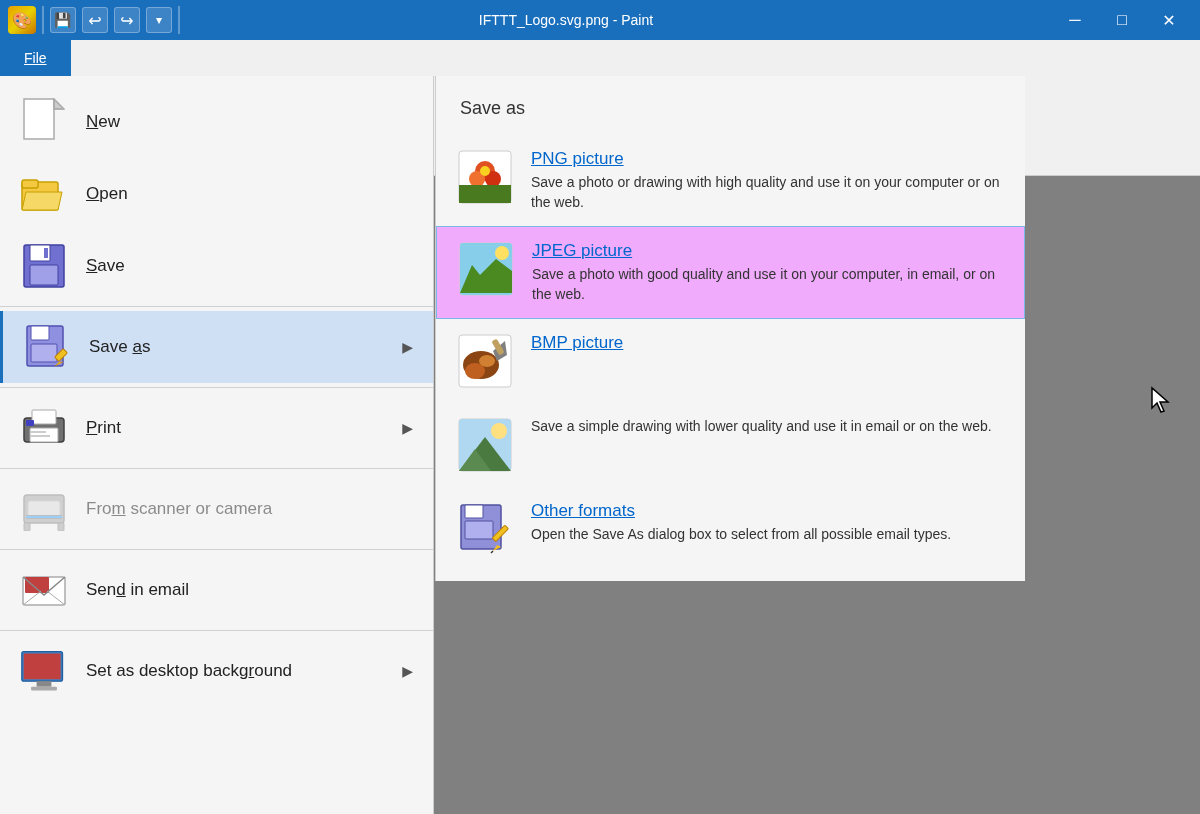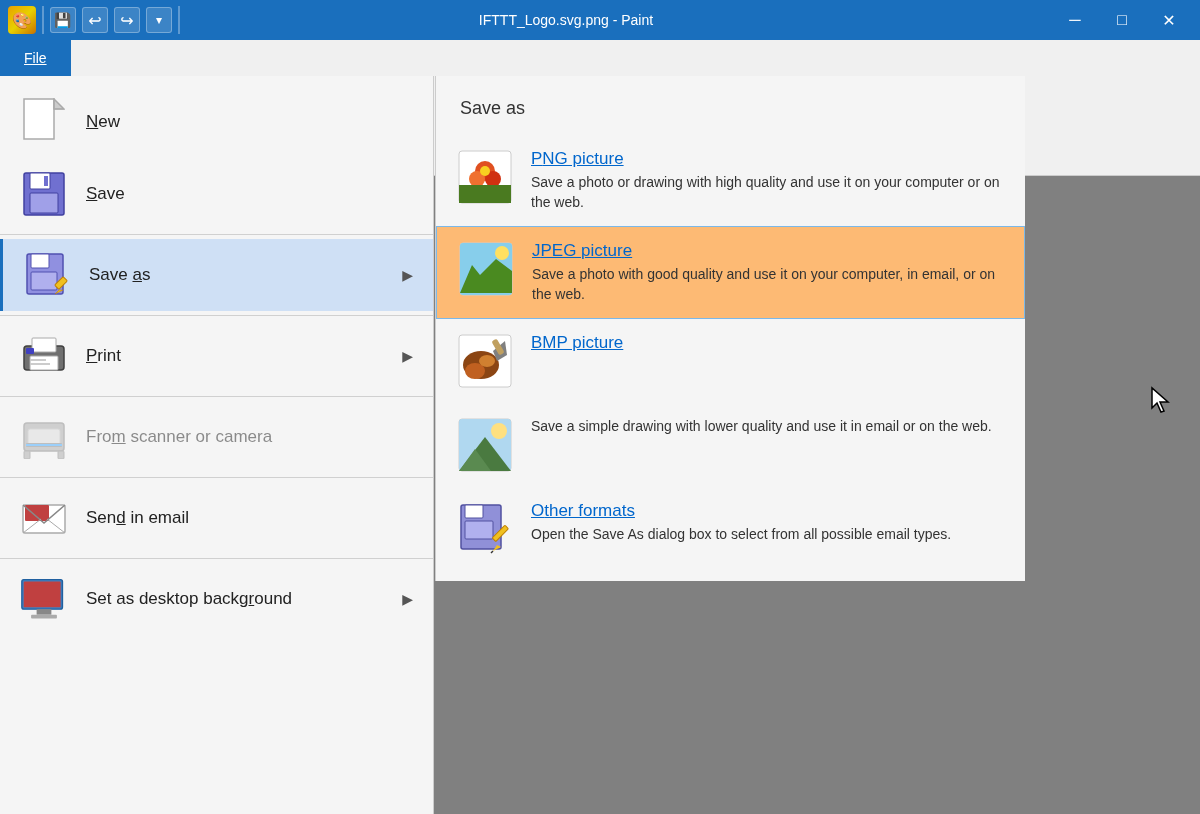--- a/index.html
+++ b/index.html
@@ -145,21 +145,21 @@
       font-weight: 400;
     }
     .saveas-item {
       display: flex;
       align-items: flex-start;
       padding: 14px 21px;
       cursor: pointer;
       gap: 18px;
     }
     .saveas-item.selected {
-      background: #fdba74;
+      background: #f0abfc;
       border: 1px solid #7bb8e8;
     }
     .saveas-item-icon {
       width: 56px; height: 56px;
       flex-shrink: 0;
       display: flex; align-items: center; justify-content: center;
       overflow: hidden;
     }
     .saveas-item-text { flex: 1; }
     .saveas-item-title {
@@ -261,20 +261,30 @@
       <div class="menu-item-icon">
         <svg width="42" height="48" viewBox="0 0 42 48">
           <rect x="1" y="1" width="30" height="40" fill="white" stroke="#aaa" stroke-width="1.5"></rect>
           <polygon points="31,1 41,11 31,11" fill="#ccc" stroke="#aaa" stroke-width="1"></polygon>
           <polygon points="31,1 41,11 31,11" fill="none" stroke="#aaa" stroke-width="1.5"></polygon>
         </svg>
       </div>
       <span class="menu-item-label"><u>N</u>ew</span>
     </div>
 
+    <div class="menu-item">
+      <div class="menu-item-icon">
+        <svg width="48" height="44" viewBox="0 0 48 44">
+          <rect x="2" y="10" width="36" height="28" rx="2" fill="#f5c842" stroke="#c8a000" stroke-width="1.5"></rect>
+          <rect x="2" y="8" width="16" height="8" rx="2" fill="#f5c842" stroke="#c8a000" stroke-width="1.5"></rect>
+          <polygon points="6,20 42,20 38,38 2,38" fill="#f5d865" stroke="#c8a000" stroke-width="1"></polygon>
+        </svg>
+      </div>
+      <span class="menu-item-label"><u>O</u>pen</span>
+    </div>
 
     <div class="menu-item">
       <div class="menu-item-icon">
         <svg width="44" height="46" viewBox="0 0 44 46">
           <rect x="2" y="2" width="40" height="42" rx="2" fill="#7070d0" stroke="#4040a0" stroke-width="1.5"></rect>
           <rect x="8" y="2" width="20" height="16" rx="1" fill="white" stroke="#4040a0" stroke-width="1"></rect>
           <rect x="8" y="22" width="28" height="20" rx="1" fill="#a0a0e8" stroke="#4040a0" stroke-width="1"></rect>
           <rect x="22" y="5" width="4" height="10" fill="#7070d0"></rect>
         </svg>
       </div>

